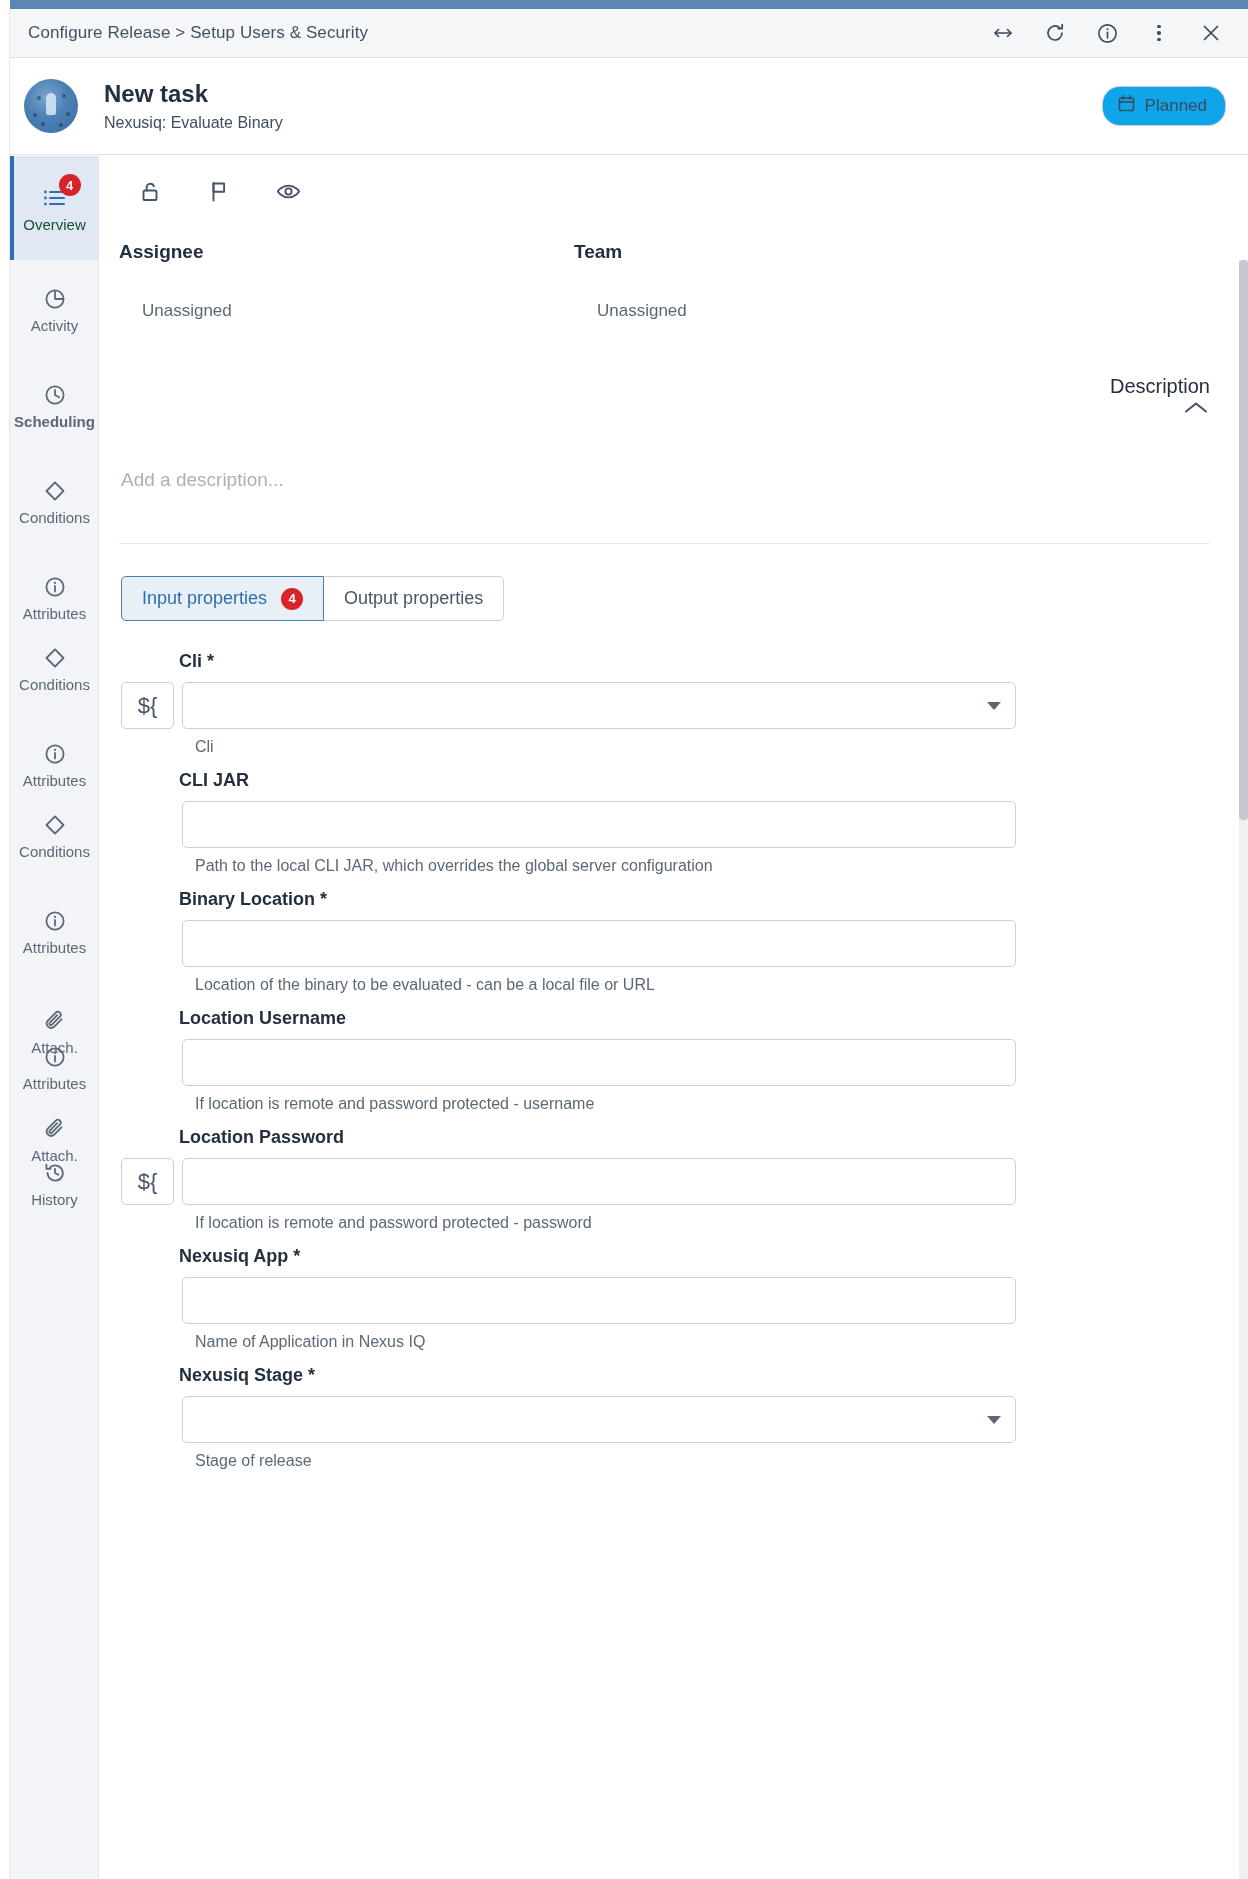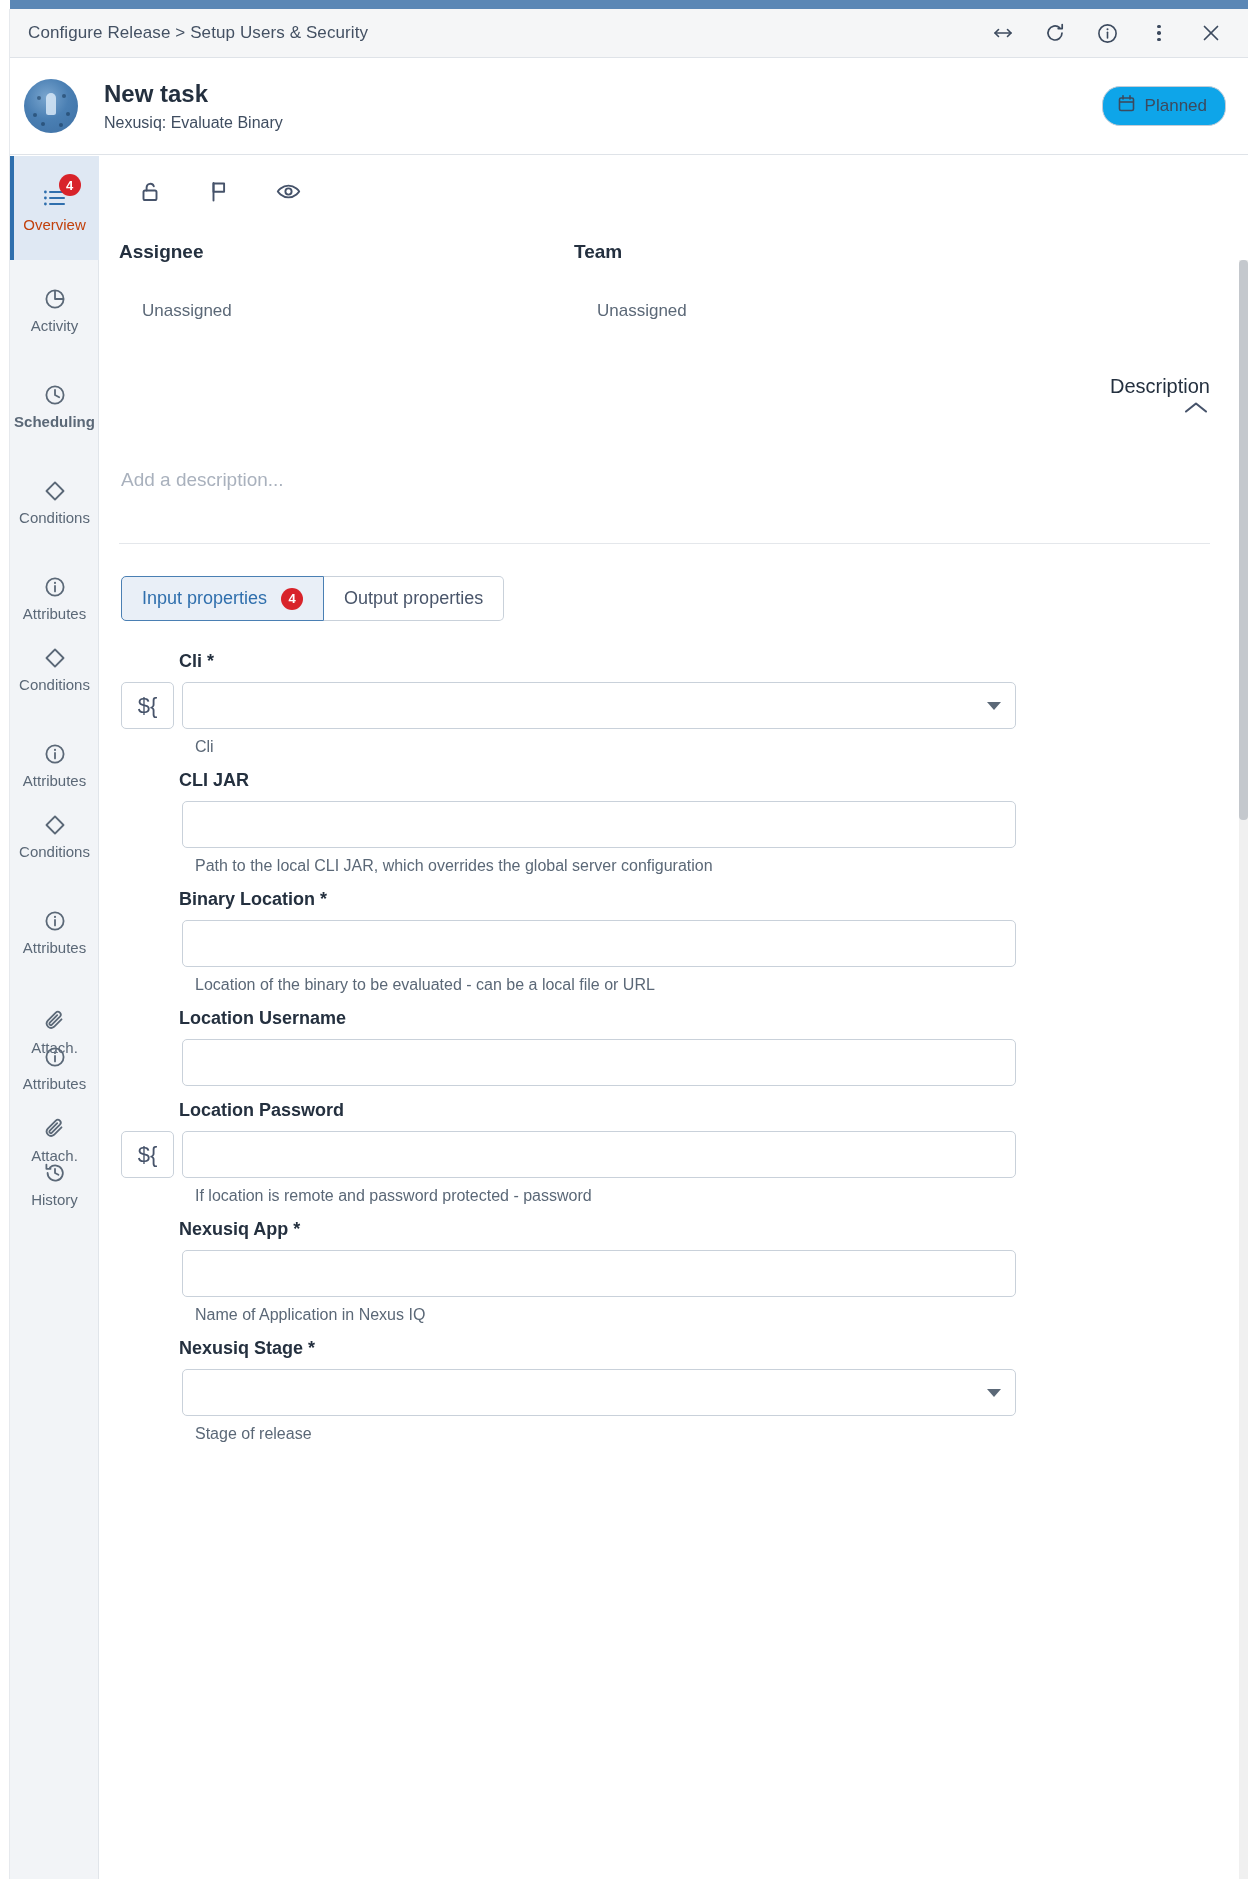--- a/index.html
+++ b/index.html
@@ -73,21 +73,21 @@
     background: #f2f4f7; border-right: 1px solid #e1e5ea;
   }
   .rail-item {
     position: absolute; left: 0; width: 89px;
     display: flex; flex-direction: column; align-items: center;
     color: #5b6877; cursor: pointer;
   }
   .rail-item .r-ic { height: 30px; display:flex; align-items:center; justify-content:center; position: relative; }
   .rail-item .r-lb { font-size: 15px; margin-top: 3px; white-space: nowrap; }
   .rail-item.active { background: #dfe8f3; }
-  .rail-item.active .r-lb { color: #c2410c; }
+  .rail-item.active .r-lb { color: #14532d; }
   .rail-item.active .r-ic svg { stroke: #2f6fad; }
   .rail-active-bar { position:absolute; left:0; top:0; width:4px; height:100%; background:#2f6fad; }
   .badge-4 {
     position: absolute; top: -9px; left: 17px;
     min-width: 22px; height: 22px; border-radius: 11px; background: #d8232a;
     color: #fff; font-size: 13px; font-weight: bold;
     display: flex; align-items: center; justify-content: center; padding: 0 5px;
   }
 
   
@@ -474,20 +474,21 @@
       </div>
 
       <div class="field">
         <div class="f-label">Location Username</div>
         <div class="f-row">
           <div class="var-spacer"></div>
           <div class="f-input">
             <input type="text" value="" style="">
           </div>
         </div>
+        <div class="f-help">If location is remote and password protected - username</div>
       </div>
 
       <div class="field">
         <div class="f-label">Location Password</div>
         <div class="f-row">
           <div class="var-btn">${</div>
           <div class="f-input">
             <input type="password" value="" style="">
           </div>
         </div>

